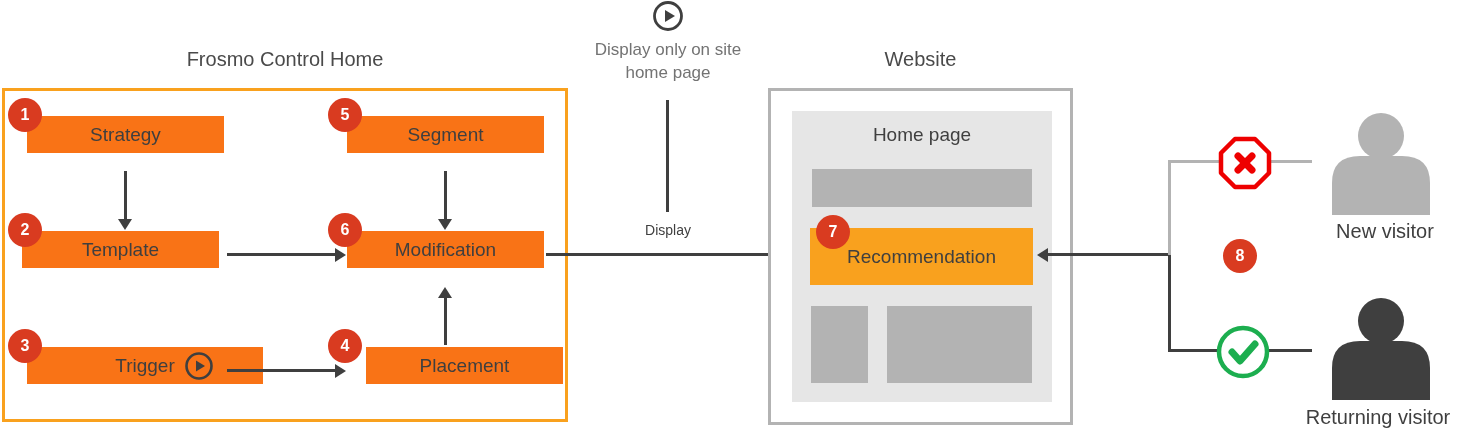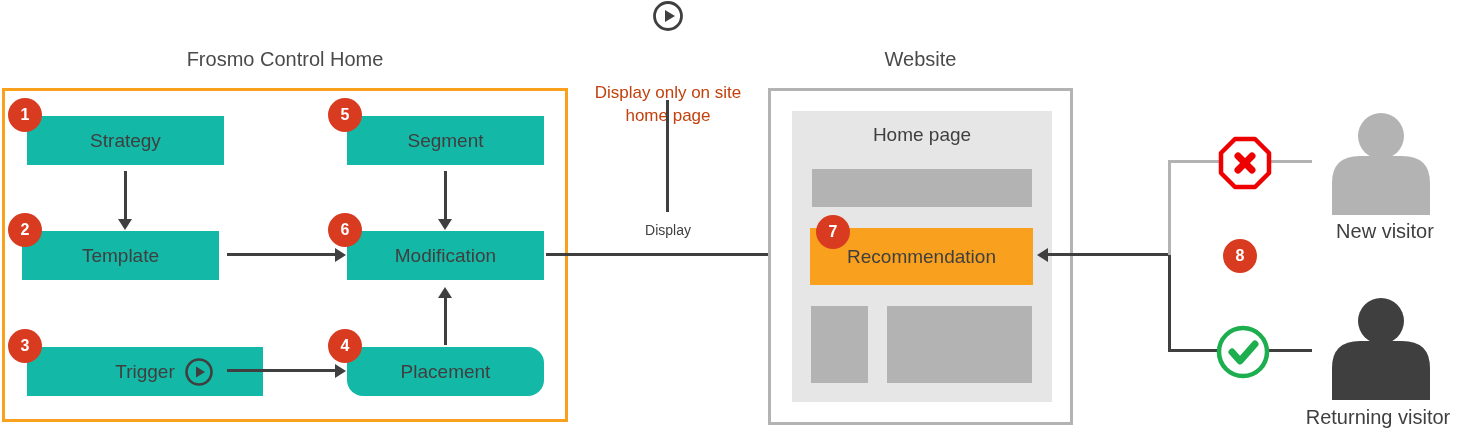--- a/index.html
+++ b/index.html
@@ -8,40 +8,40 @@
     font-family:"Liberation Sans", sans-serif; overflow:hidden;
   }
   .section-title {
     position:absolute; color:#4a4a4a; font-size:20px; text-align:center;
   }
   .panel-border {
     position:absolute; left:2px; top:88px; width:566px; height:334px;
     border:3px solid #F9A11E; box-sizing:border-box; background:#ffffff;
   }
   .node {
-    position:absolute; width:197px; height:49px; background:#14b8a6;
+    position:absolute; width:197px; height:37px; background:#f97316;
     color:#3f3f3f; font-size:19px; display:flex; align-items:center;
     justify-content:center; gap:9px;
   }
   .badge {
     position:absolute; width:34px; height:34px; border-radius:50%;
     background:#D93B20; color:#ffffff; font-size:16px; font-weight:bold;
     display:flex; align-items:center; justify-content:center; z-index:5;
   }
   .hline { position:absolute; height:3px; background:#3f3f3f; }
   .vline { position:absolute; width:3px; background:#3f3f3f; }
   .gray  { background:#b3b3b3 !important; }
   .head  { position:absolute; width:0; height:0; border-style:solid; }
   .head-right { border-width:7px 0 7px 11px; border-color:transparent transparent transparent #3f3f3f; }
   .head-left  { border-width:7px 11px 7px 0; border-color:transparent #3f3f3f transparent transparent; }
   .head-down  { border-width:11px 7px 0 7px; border-color:#3f3f3f transparent transparent transparent; }
   .head-up    { border-width:0 7px 11px 7px; border-color:transparent transparent #3f3f3f transparent; }
   .note-text {
     position:absolute; left:568px; top:38px; width:200px; text-align:center;
-    color:#c2410c; font-size:17px; line-height:23px;margin-top:43px;
+    color:#737373; font-size:17px; line-height:23px;
   }
   .arrow-label {
     position:absolute; left:598px; top:222px; width:140px; text-align:center;
     color:#3f3f3f; font-size:14px;
   }
   .site-border {
     position:absolute; left:768px; top:88px; width:305px; height:337px;
     border:3px solid #b3b3b3; box-sizing:border-box; background:#ffffff;
   }
   .site-page {
@@ -85,21 +85,21 @@
         <polygon points="12,9.5 12,20.5 21,15" fill="#3f3f3f"></polygon>
       </svg>
     </span>
   </div>
   <div class="node" style="left:347px; top:116px;">
     <span>Segment</span>
   </div>
   <div class="node" style="left:347px; top:231px;">
     <span>Modification</span>
   </div>
-  <div class="node" style="left:347px; top:347px;border-radius:16px;">
+  <div class="node" style="left:366px; top:347px;">
     <span>Placement</span>
   </div>
 
   <div class="badge" style="left:8px;   top:98px;">1</div>
   <div class="badge" style="left:8px;   top:213px;">2</div>
   <div class="badge" style="left:8px;   top:329px;">3</div>
   <div class="badge" style="left:328px; top:98px;">5</div>
   <div class="badge" style="left:328px; top:213px;">6</div>
   <div class="badge" style="left:328px; top:329px;">4</div>
 

